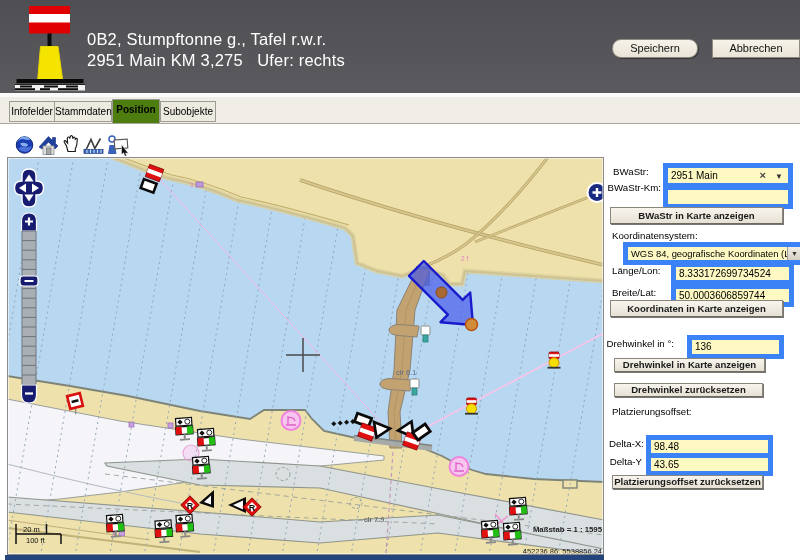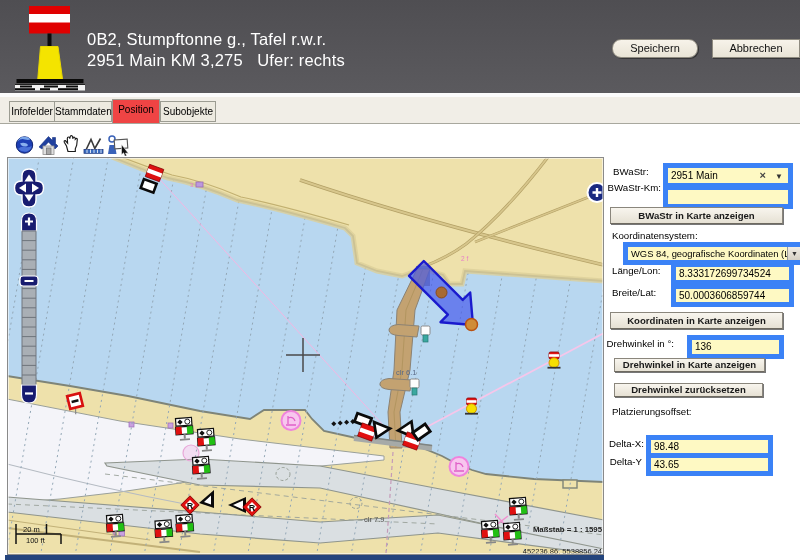--- a/index.html
+++ b/index.html
@@ -9,21 +9,21 @@
 
 #hdr{left:0;top:0;width:800px;height:93px;background:linear-gradient(#4f4e52,#5b5a5e);}
 #hdrline{left:0;top:93px;width:800px;height:4px;background:#fbfbfb;border-bottom:1px solid #c8c8c0;}
 .title{color:#fff;font-size:16.5px;letter-spacing:.2px;}
 .hbtn{height:17px;background:linear-gradient(#f7f3ea,#e9e4d6);border:1px solid #8f8b80;
  font-size:11px;color:#111;text-align:center;line-height:16px;box-shadow:1px 1px 0 rgba(30,30,30,.55);}
 
 #tabstrip{left:0;top:97px;width:800px;height:26px;background:#f1eee7;border-bottom:1px solid #a8a89e;}
 .tab{position:absolute;top:4px;height:19px;background:#edeae0;border:1px solid #9c9c92;
  font-size:10px;color:#000;text-align:center;line-height:19px;}
-.tabactive{top:2px;height:23px;background:#ef4444;border-bottom:none;font-weight:normal;z-index:3;}
+.tabactive{top:2px;height:23px;background:#4d7c0f;border-bottom:none;font-weight:bold;z-index:3;}
 
 .lbl{font-size:9.7px;color:#000;white-space:nowrap;}
 .inp{background:#fef9c3;border:5px solid #3b82f6;font-size:10px;color:#000;line-height:14px;padding-left:3px;
  font-family:"Liberation Sans",sans-serif; white-space:nowrap; overflow:hidden;}
 .pbtn{background:linear-gradient(#f8f5ee,#e6e1d4);border:1px solid #8a867c;border-bottom-color:#6e6a60;
  font-size:9.6px;font-weight:bold;color:#1a1a1a;text-align:center;box-shadow:1px 1px 0 #777;white-space:nowrap;}
 #botbar{left:5px;top:555px;width:599px;height:5px;background:#24447c;}
 </style>
 </head>
 <body>
@@ -421,24 +421,25 @@
   <div class="abs inp" style="left:663px;top:185px;width:117px;height:14px;"></div>
   <div class="abs pbtn" style="left:610px;top:207px;width:171px;height:15px;line-height:15px;">BWaStr in Karte anzeigen</div>
   <div class="abs lbl" style="left:612px;top:230px;">Koordinatensystem:</div>
   <div class="abs inp" style="left:611px;top:242px;width:170px;height:13px;line-height:13px;font-size:9.4px;margin-left:12px;">WGS 84, geografische Koordinaten (Län
     <span style="position:absolute;right:0;top:0;width:13px;height:13px;background:linear-gradient(#f0ece4,#d6d0c4);border-left:1px solid #9a9a9a;text-align:center;font-size:7px;line-height:13px;color:#333;">▼</span>
   </div>
   <div class="abs lbl" style="left:612px;top:265px;">Länge/Lon:</div>
   <div class="abs inp" style="left:671px;top:262px;width:110px;height:13px;line-height:13px;">8.333172699734524</div>
   <div class="abs lbl" style="left:612px;top:287px;">Breite/Lat:</div>
   <div class="abs inp" style="left:671px;top:284px;width:110px;height:13px;line-height:13px;">50.0003606859744</div>
-  <div class="abs pbtn" style="left:610px;top:312px;width:171px;height:15px;line-height:15px;">Koordinaten in Karte anzeigen</div>
+  <div class="abs pbtn" style="left:610px;top:300px;width:171px;height:15px;line-height:15px;">Koordinaten in Karte anzeigen</div>
   <div class="abs lbl" style="right:126px;top:338px;">Drehwinkel in °:</div>
   <div class="abs inp" style="left:676px;top:335px;width:84px;height:14px;line-height:14px;margin-left:11px;">136</div>
   <div class="abs pbtn" style="left:614px;top:383px;width:147px;height:12px;line-height:12px;">Drehwinkel zurücksetzen</div>
   <div class="abs pbtn" style="left:614px;top:358px;width:149px;height:12px;line-height:12px;">Drehwinkel in Karte anzeigen</div>
   <div class="abs lbl" style="left:612px;top:406px;">Platzierungsoffset:</div>
   <div class="abs lbl" style="right:156px;top:438px;">Delta-X:</div>
   <div class="abs inp" style="left:646px;top:435px;width:114px;height:13px;line-height:13px;">98.48</div>
   <div class="abs lbl" style="right:158px;top:456px;">Delta-Y</div>
   <div class="abs inp" style="left:646px;top:453px;width:114px;height:13px;line-height:13px;">43.65</div>
+  <div class="abs pbtn" style="left:612px;top:475px;width:149px;height:12px;line-height:12px;">Platzierungsoffset zurücksetzen</div>
   <div class="abs" id="botbar"></div>
 </div>
 
 </body></html>

